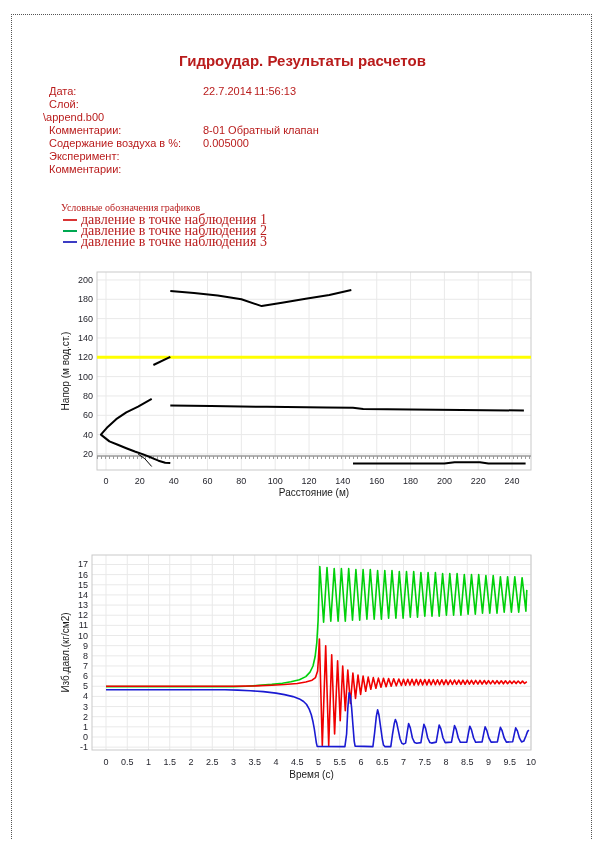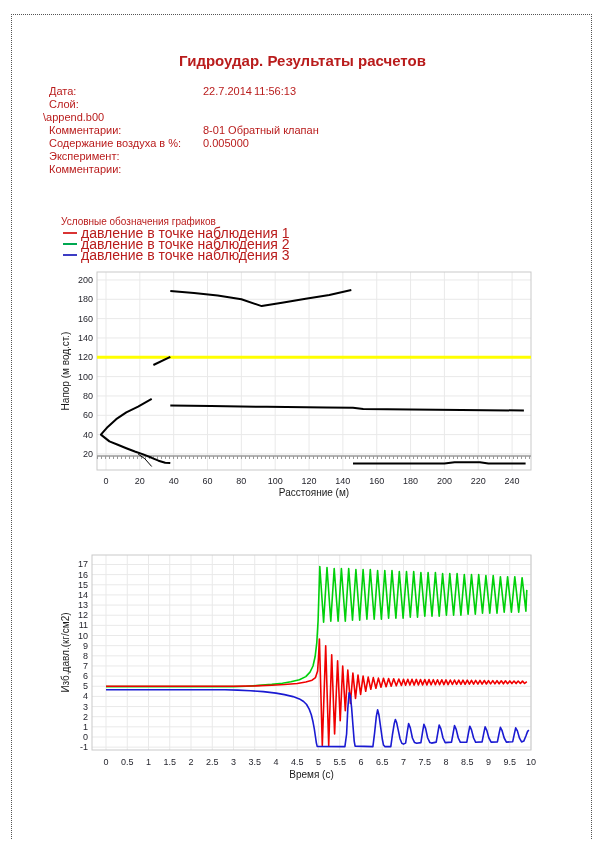--- a/index.html
+++ b/index.html
@@ -7,21 +7,21 @@
         font-family:"Liberation Sans",sans-serif;color:#b91c1c;}
   .page-border{position:absolute;left:11px;top:14px;width:579px;height:825px;
         border:1px dotted #555;}
   .report-title{position:absolute;left:0;top:52px;width:605px;margin:0;text-align:center;
         font-size:15px;font-weight:bold;}
   .meta{position:absolute;left:49px;top:85px;font-size:11px;line-height:13px;}
   .meta-row{display:flex;white-space:pre;}
   .meta-label{display:inline-block;width:154px;}
   .meta-v1{display:inline-block;min-width:51px;}
   .meta-wrap{margin-left:-6px;white-space:pre;}
-  .legend{position:absolute;left:61px;top:216px;font-size:10px;line-height:11px;}
+  .legend{position:absolute;left:61px;top:202px;font-size:10px;line-height:11px;font-family:Liberation Serif, serif;}
   .legend-title{margin-bottom:1px;}
   .legend-item{padding-left:2px;font-size:14px;}
   .legend-swatch{display:inline-block;width:14px;height:2px;vertical-align:middle;
         margin-right:4px;margin-bottom:2px;}
   svg text{font-family:"Liberation Sans",sans-serif;font-size:9px;fill:#26262e;}
   svg text.axis-title{font-size:10px;fill:#1a1a1a;}
   #chart1{position:absolute;left:55px;top:266px;}
   #chart2{position:absolute;left:55px;top:548px;}
 </style>
 </head>

